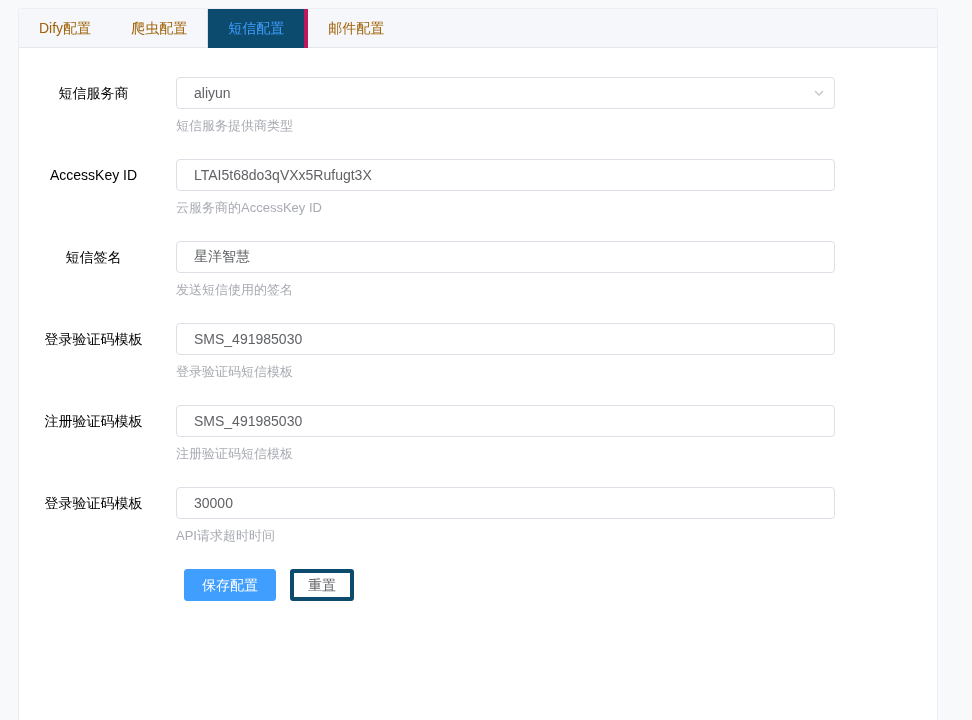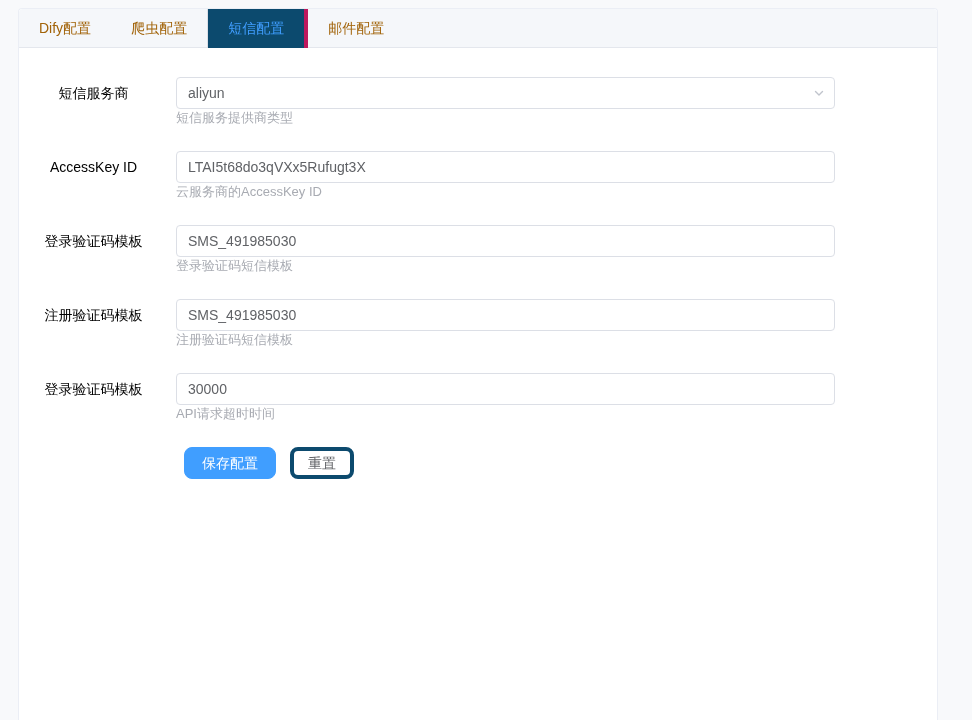--- a/index.html
+++ b/index.html
@@ -62,53 +62,54 @@
     line-height: 32px;
     white-space: nowrap;
   }
   .form-control { width: 659px; }
   .input-wrap { position: relative; height: 32px; }
   .input {
     width: 100%;
     height: 32px;
     border: 1px solid #dcdfe6;
     border-radius: 4px;
-    padding: 0 11px;
+    padding: 0 17px;
     font-size: 14px;
     color: #606266;
     background: #fff;
     outline: none;
     font-family: inherit;
   }
   .has-suffix .input { padding-right: 30px; }
   .suffix-icon {
     position: absolute;
     right: 9px;
     top: 50%;
     transform: translateY(-50%);
     display: flex;
     align-items: center;
     cursor: pointer;
     line-height: 0;
   }
   .helper {
+    margin-top: 8px;
     font-size: 13px;
     line-height: 17px;
     color: #a8abb2;
   }
   
   .actions {
     margin-left: 165px;
     display: flex;
     gap: 14px;
   }
   .btn {
     height: 32px;
     font-size: 14px;
-    border-radius: 8px;
+    border-radius: 3px;
     cursor: pointer;
     font-family: inherit;
     line-height: 1;
   }
   .btn-primary {
     background: #409eff;
     border: 1px solid #409eff;
     color: #ffffff;
     padding: 0 17px;
   }
@@ -152,20 +153,29 @@
       <label class="form-label">AccessKey ID</label>
       <div class="form-control">
         <div class="input-wrap">
           <input class="input" value="LTAI5t68do3qVXx5Rufugt3X" style="">
         </div>
         <div class="helper">云服务商的AccessKey ID</div>
       </div>
     </div>
 
 
+    <div class="form-row">
+      <label class="form-label">短信签名</label>
+      <div class="form-control">
+        <div class="input-wrap">
+          <input class="input" value="星洋智慧" style="">
+        </div>
+        <div class="helper">发送短信使用的签名</div>
+      </div>
+    </div>
 
     <div class="form-row">
       <label class="form-label">登录验证码模板</label>
       <div class="form-control">
         <div class="input-wrap">
           <input class="input" value="SMS_491985030" style="">
         </div>
         <div class="helper">登录验证码短信模板</div>
       </div>
     </div>

